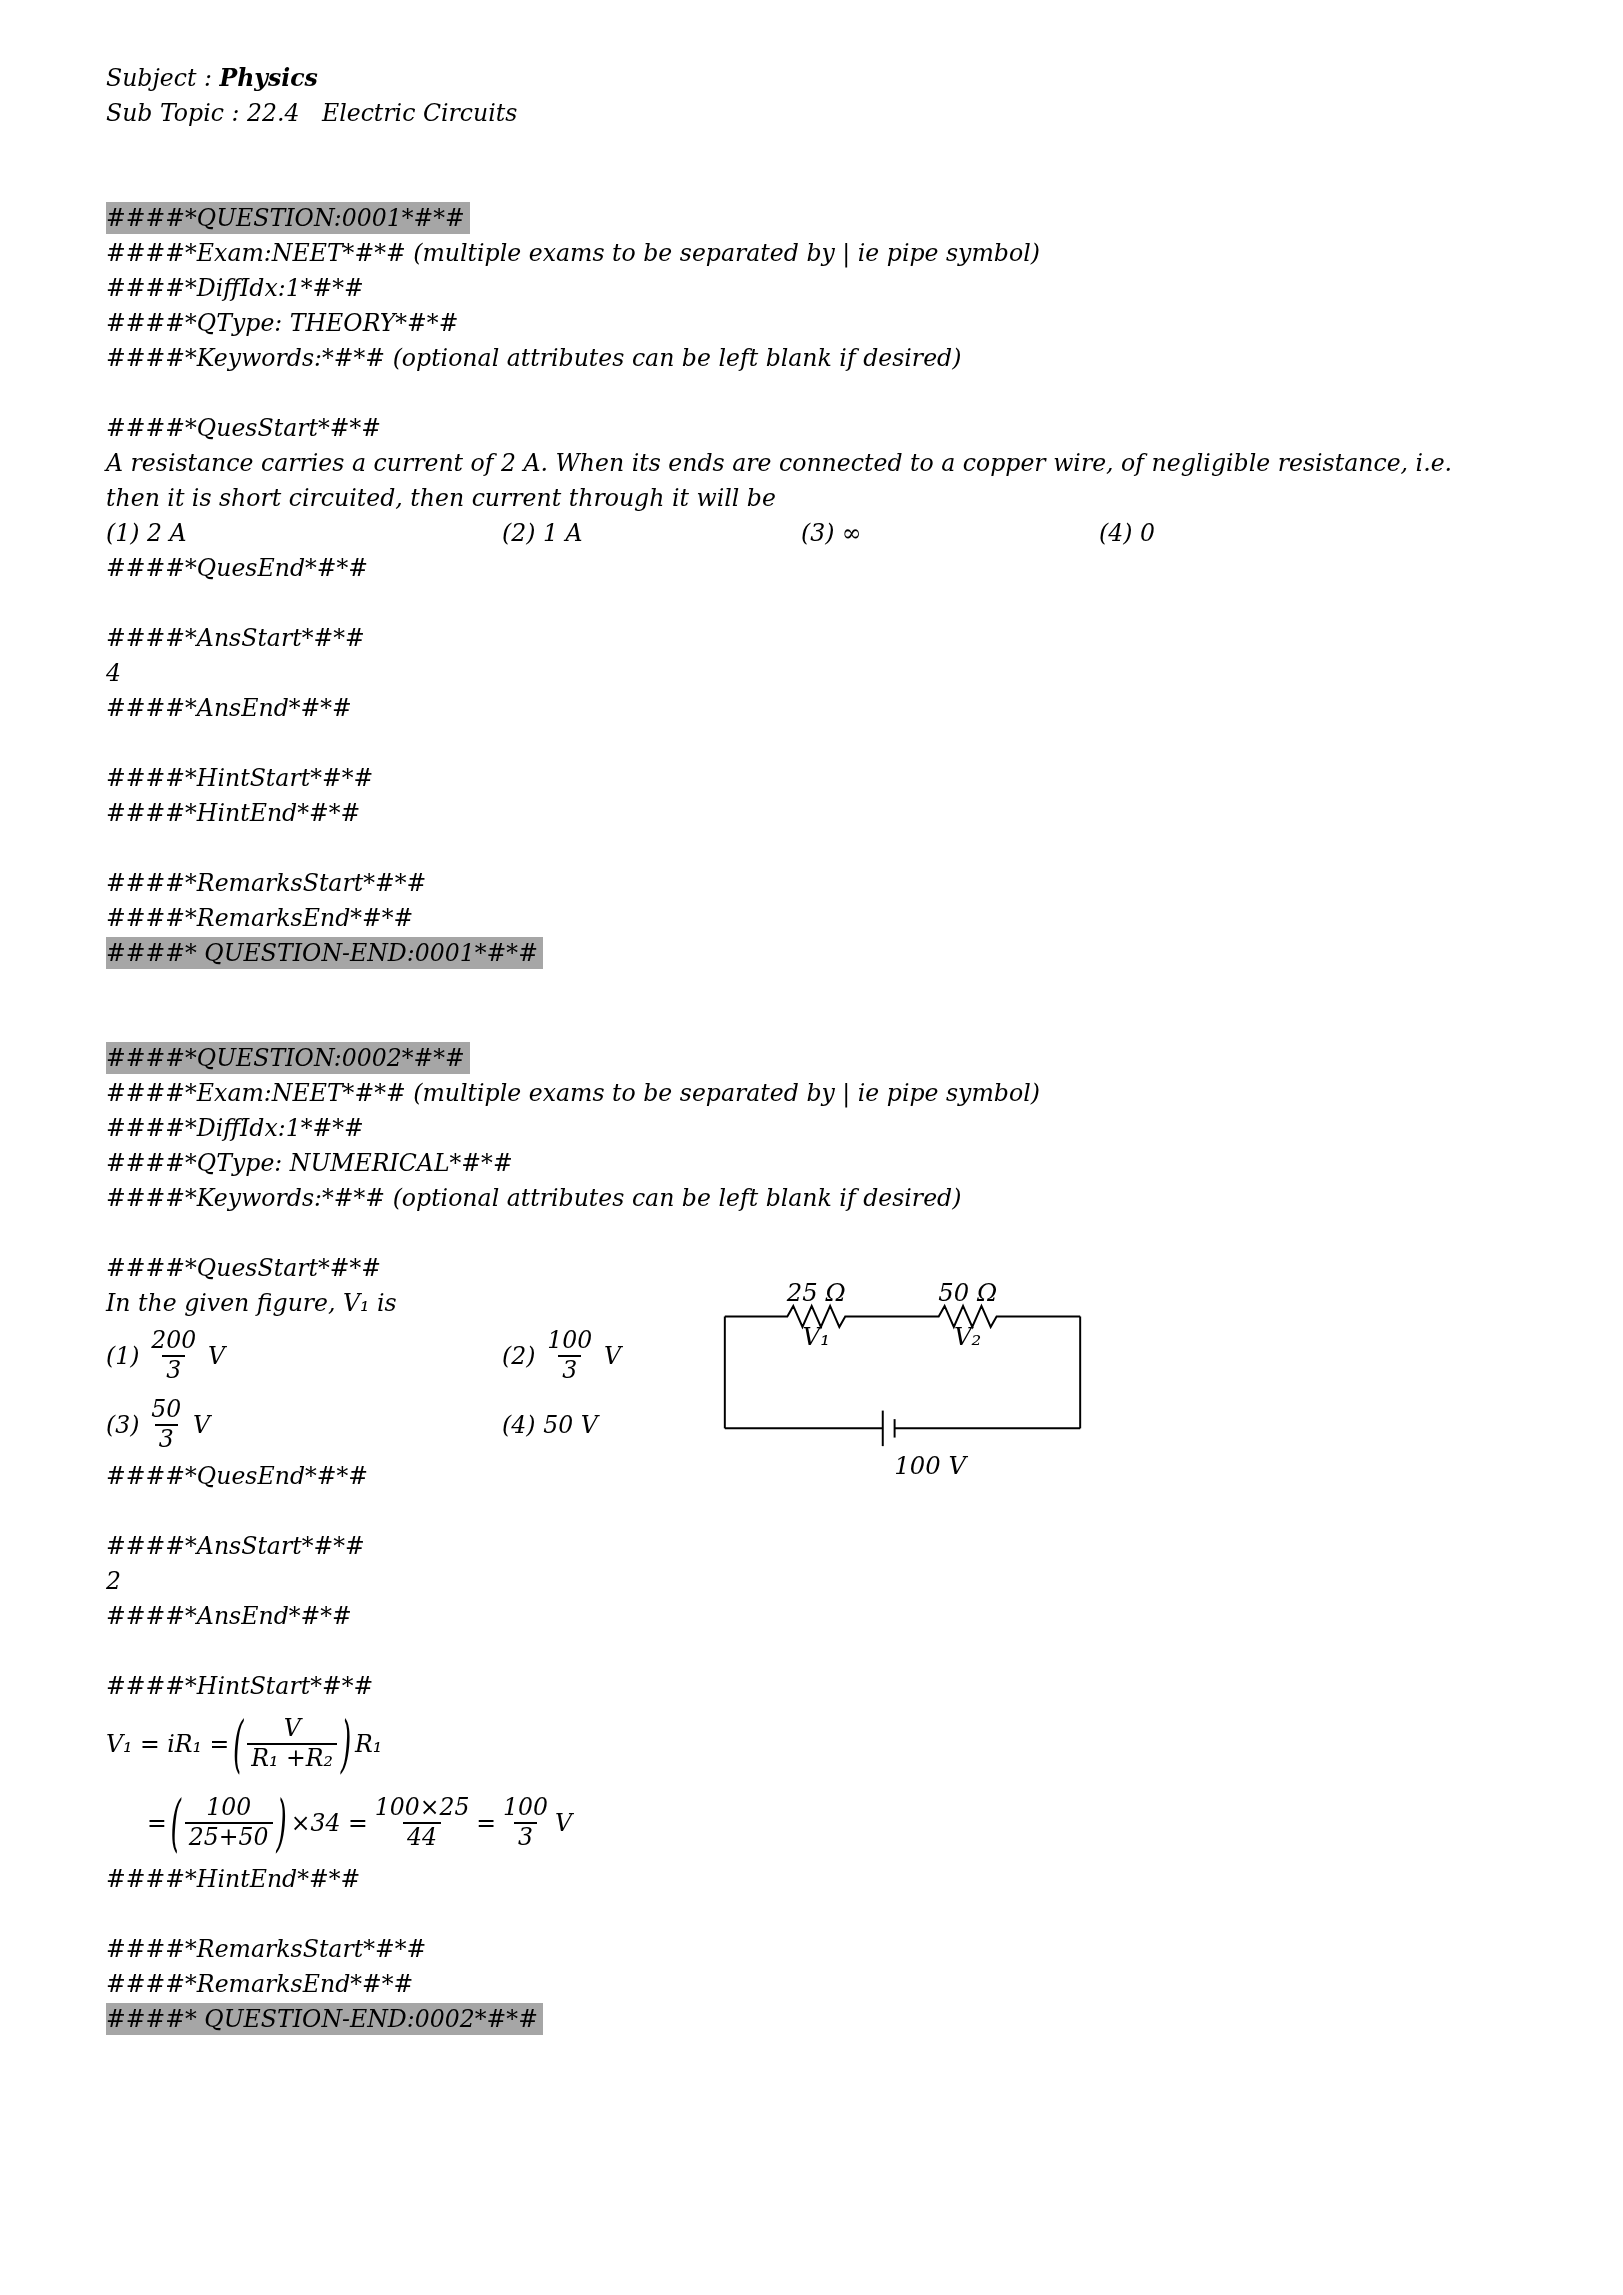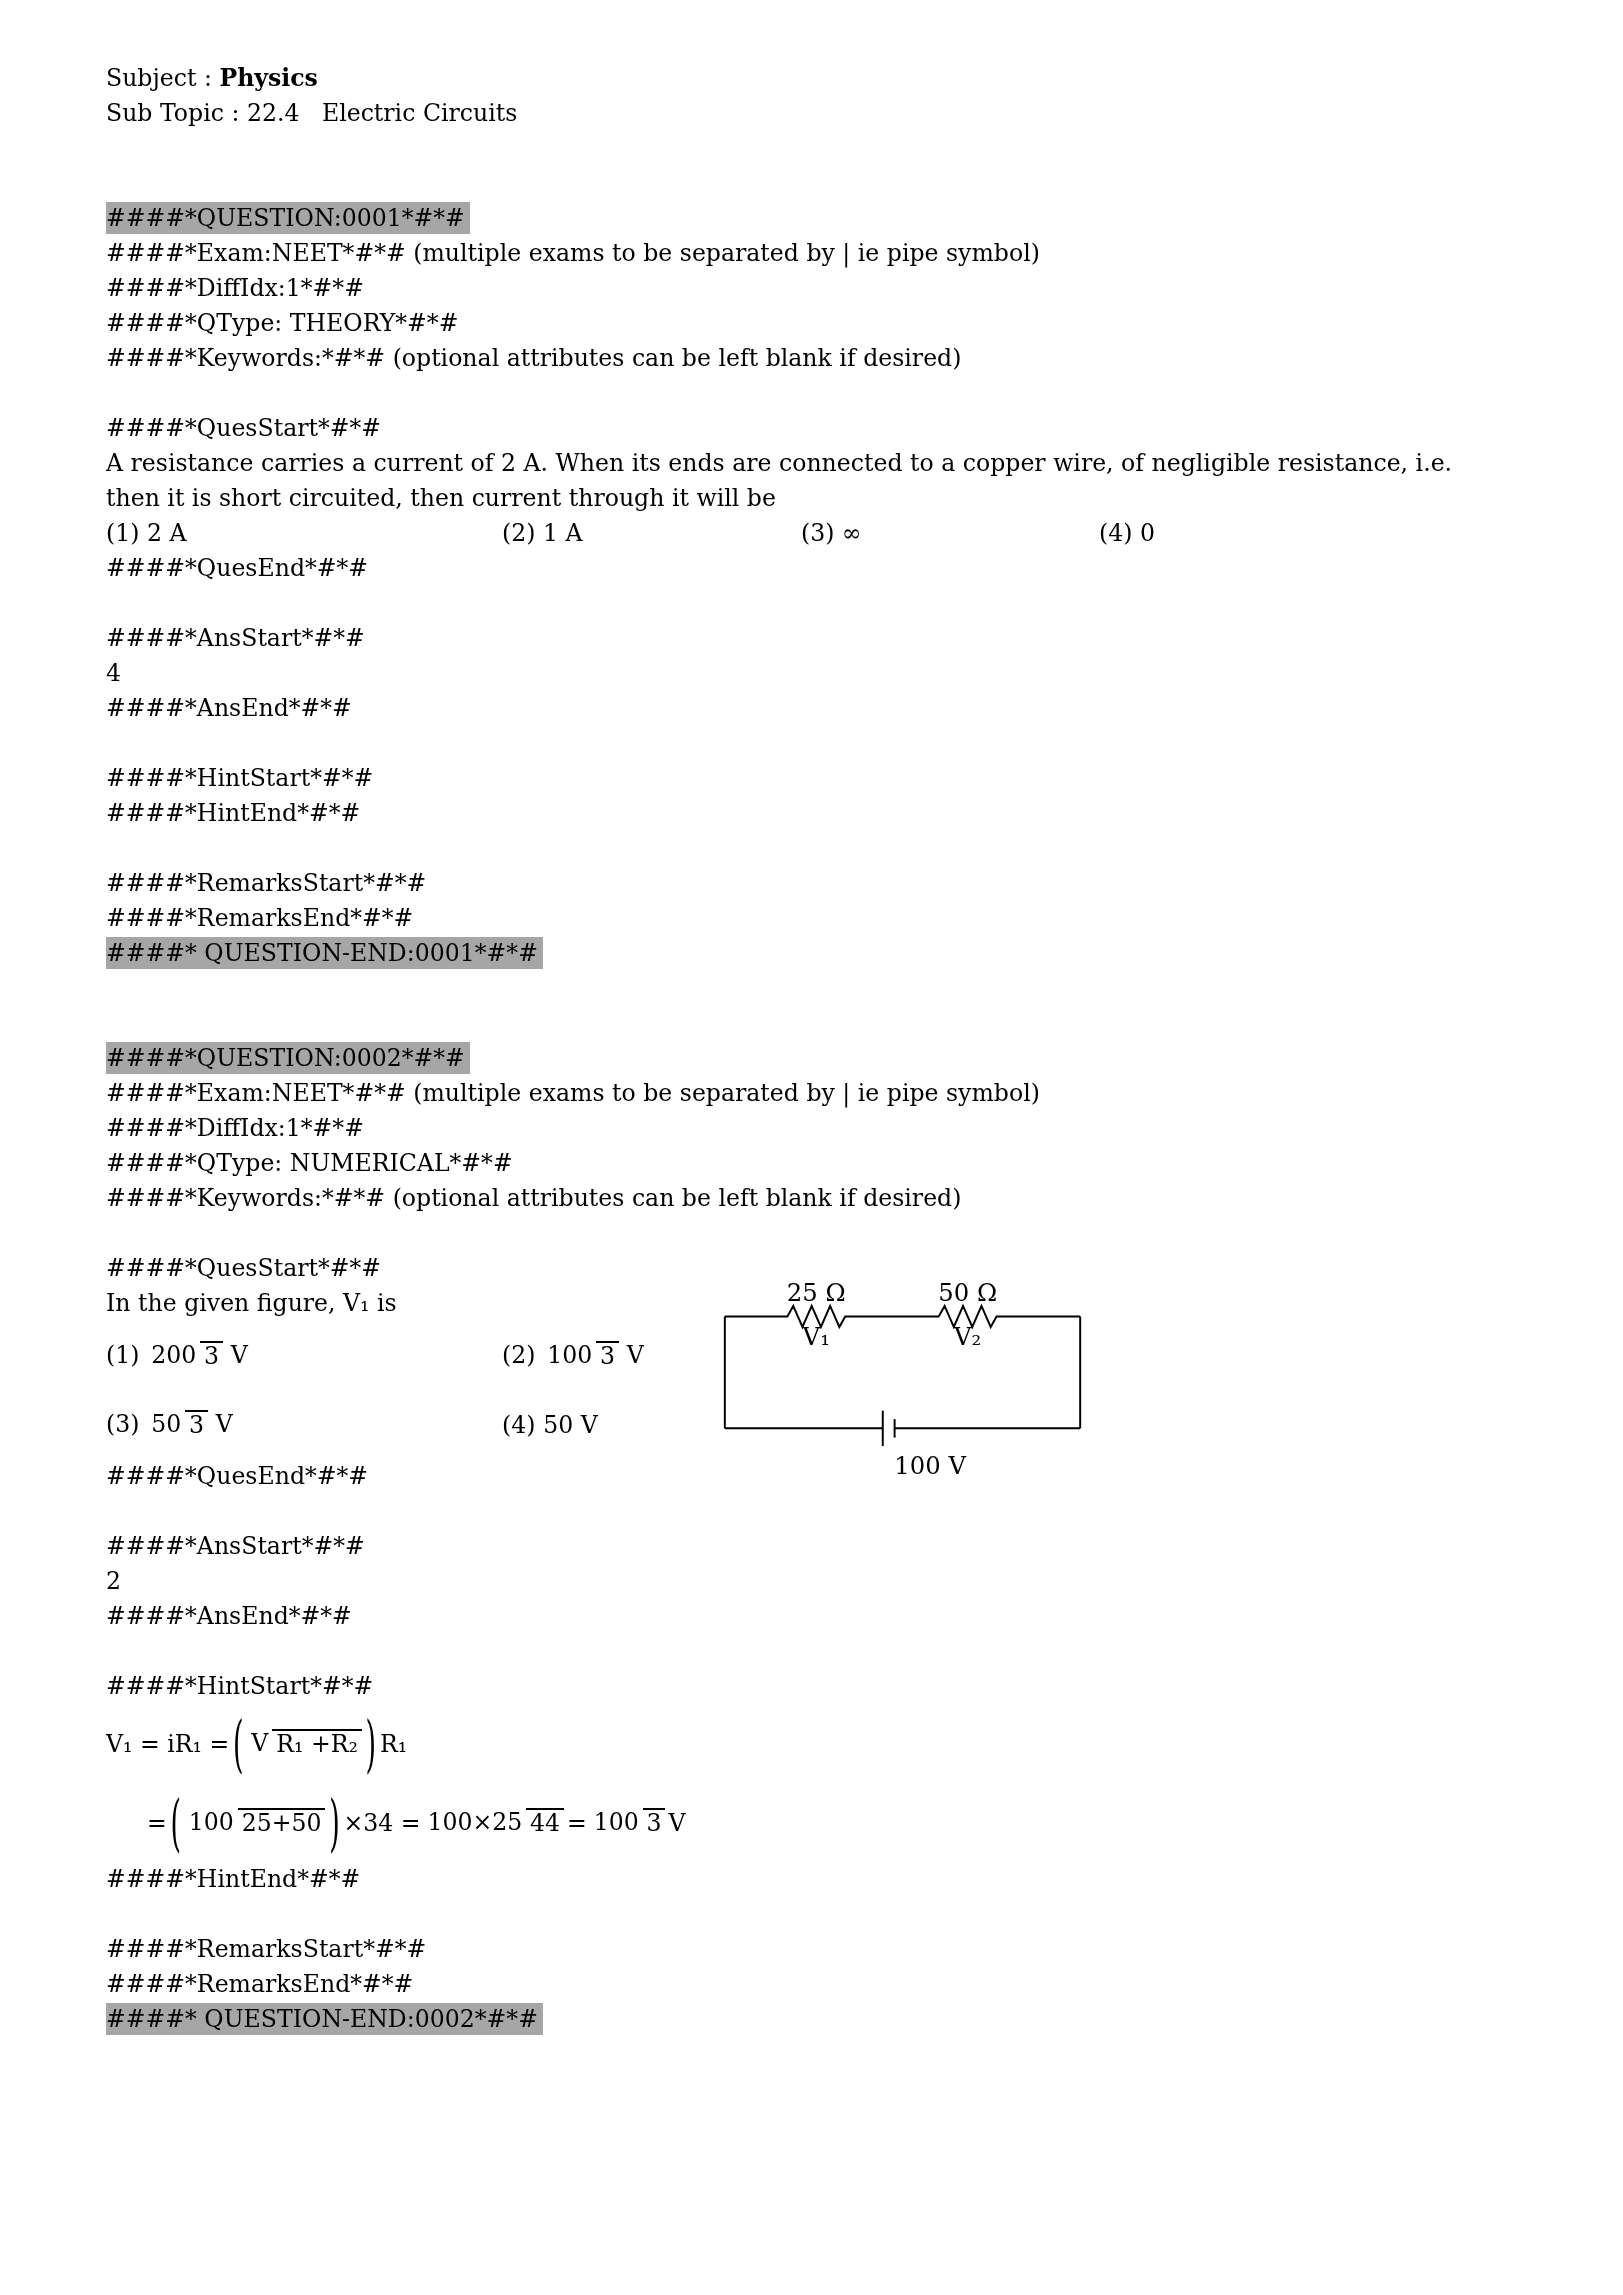--- a/index.html
+++ b/index.html
@@ -6,30 +6,31 @@
   html,body { background:#ffffff; }
   .page {
     width:1623px; height:2295px;
     background:var(--background,#ffffff);
     color:var(--text,#000000);
     font-family:"DejaVu Serif","Liberation Serif",serif;
     font-size:23.6px;
     padding:61px 106px 0 106px;
     position:relative;
     overflow:hidden;
+    font-style:italic;
   }
   [data-bind] { white-space:pre-wrap; }
   .line { min-height:35px; line-height:35px; }
   .blank { height:35px; }
   .bold { font-weight:bold; }
   .hl { background:var(--highlight,#a6a6a6); padding:1.6px 4.7px 1.6px 0; }
   .options4 { display:grid; grid-template-columns:396px 299px 298px auto; }
   .optrow { display:grid; grid-template-columns:396px auto; align-items:center; min-height:69px; }
   .opt { display:flex; align-items:center; gap:7.9px; }
-  .frac { display:inline-flex; flex-direction:row; align-items:center; line-height:1.18; }
+  .frac { display:inline-flex; flex-direction:column; align-items:center; line-height:1.18; }
   .frac .num { padding:0 3.9px; }
   .frac .den { border-top:2.4px solid #000; padding:0 3.9px; }
   .formula { display:flex; align-items:center; min-height:79px; gap:3px; }
   .formula.indent { margin-left:41px; }
   .bigparen { display:inline-block; transform:scaleY(2.25); font-size:27px; padding:0 0.8px; }
   .q2-area { position:relative; }
   .circuit { position:absolute; left:612px; top:-9.4px; }
   .circuit text { font-size:37px; fill:#000; font-family:"DejaVu Serif","Liberation Serif",serif; }
 </style>
 </head>

